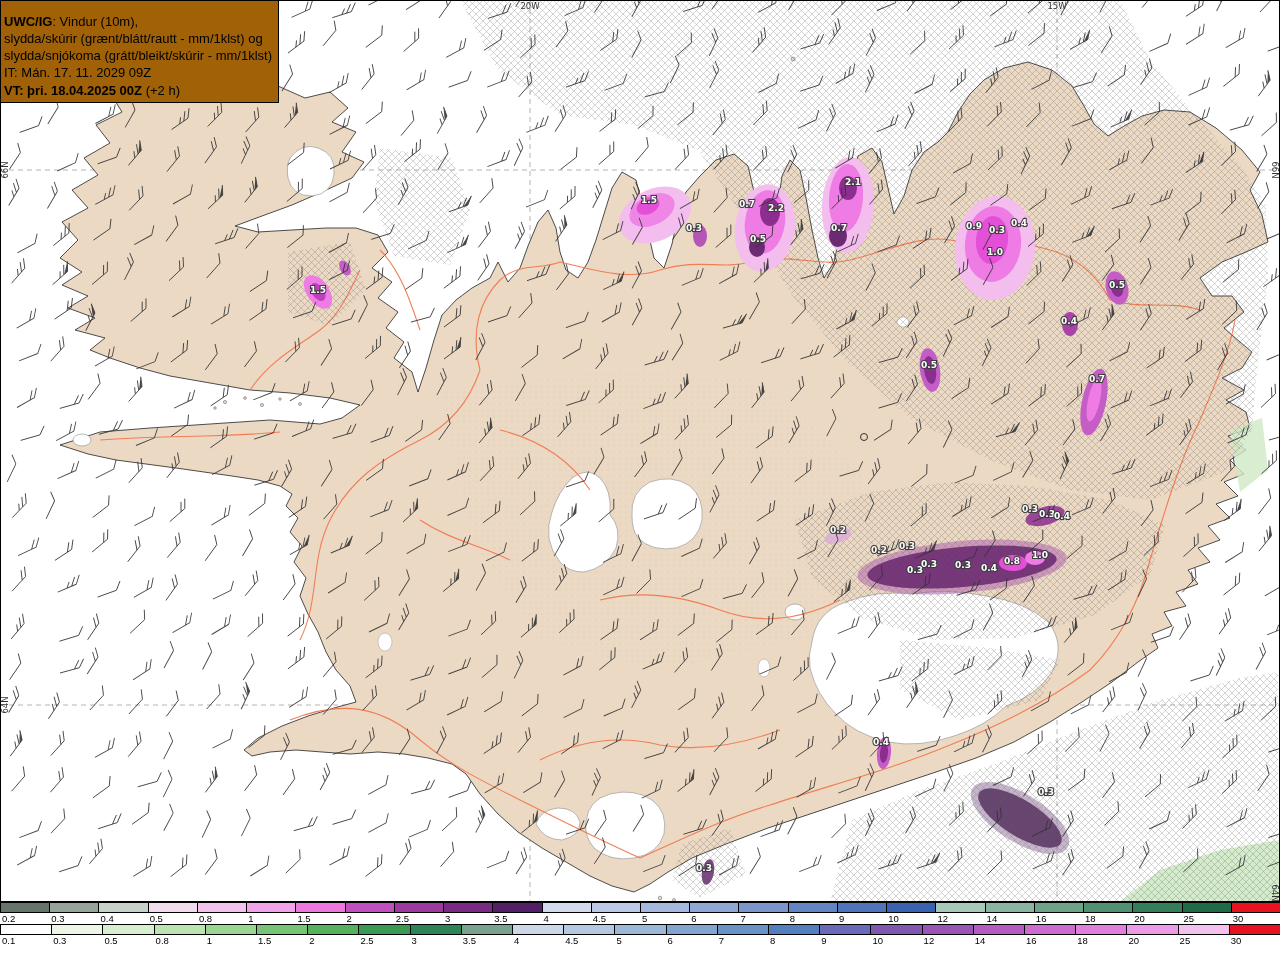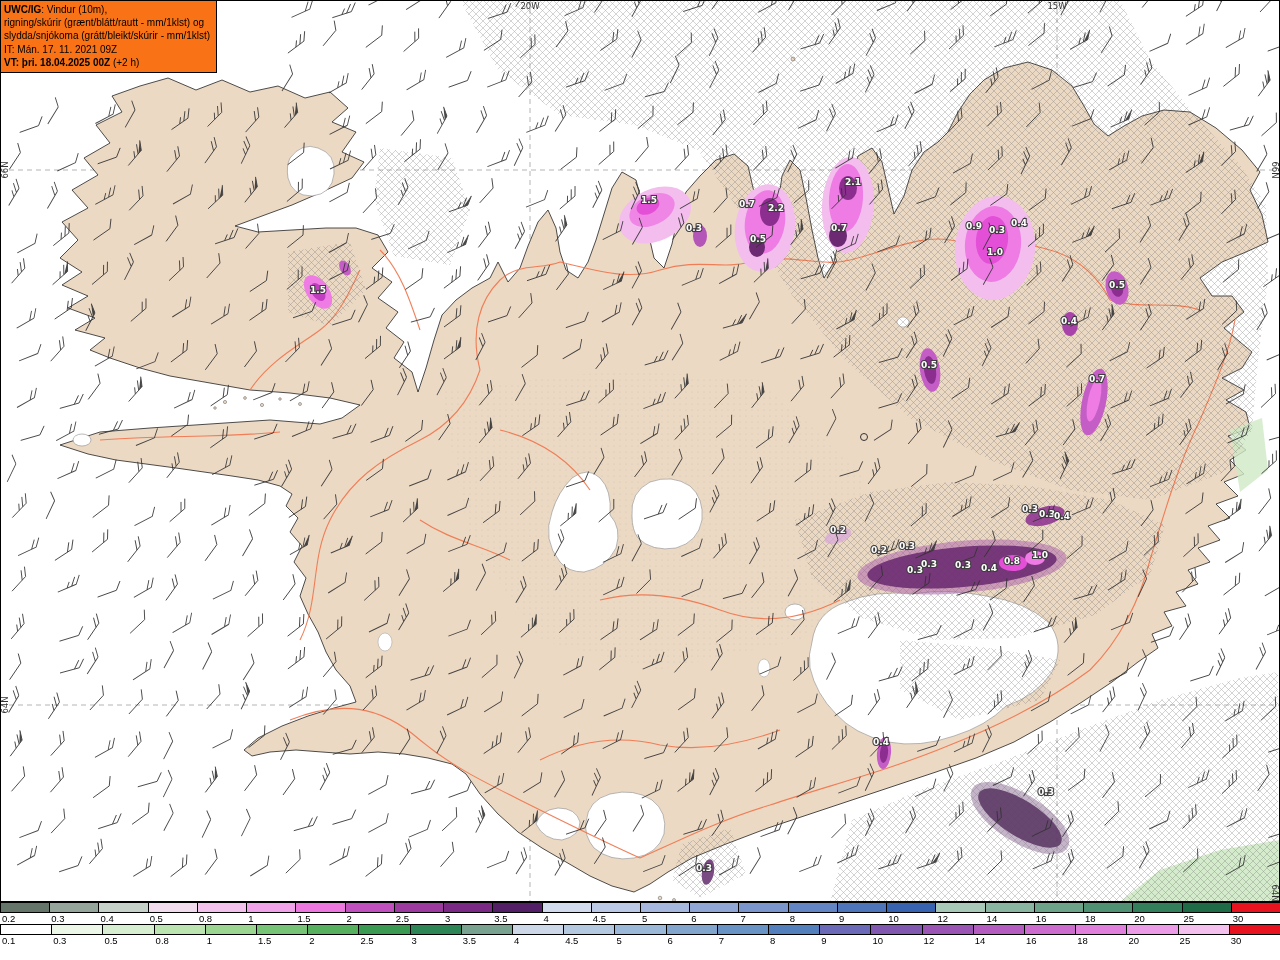--- a/index.html
+++ b/index.html
@@ -1,22 +1,22 @@
 <!DOCTYPE html>
 <html><head>
 <meta charset="utf-8">
 <style>
   html,body{margin:0;padding:0;background:#e0e0e0;}
   .screen{position:relative;width:1280px;height:960px;background:#ffffff;overflow:hidden;
           font-family:"Liberation Sans","DejaVu Sans",sans-serif;}
   #map{position:absolute;top:0;left:0;display:block;}
 
   
-  .titlebox{position:absolute;top:0;left:0;background:#f97316;border:1px solid #000;
-            padding:2px 6px 3px 3px;font-size:10px;line-height:1.32;color:#000;z-index:5;}
+  .titlebox{position:absolute;top:0;left:0;background:#a16207;border:1px solid #000;
+            padding:12px 6px 3px 3px;font-size:13px;line-height:1.32;color:#000;z-index:5;}
   .titlebox .b{font-weight:bold;}
 
   
   .colorbars{position:absolute;left:0;top:902px;width:1280px;z-index:4;background:#fff;}
   .cbar{position:relative;width:1280px;height:22px;}
   .cb-band{position:relative;width:1280px;height:11px;border-top:1px solid #000;border-bottom:1px solid #000;box-sizing:border-box;}
   .cb-seg{position:absolute;top:0;height:9px;border-left:1px solid #000;box-sizing:border-box;}
   .cb-labels{position:relative;width:1280px;height:11px;}
   .cb-label{position:absolute;top:0;font-size:9.5px;line-height:11px;color:#000;white-space:nowrap;}
 
@@ -1026,23 +1026,23 @@
         <text x="1272" y="893" class="glabel" transform="rotate(90 1272 893)">64N</text>
         <text x="8" y="170" class="glabel" transform="rotate(-90 8 170)">66N</text>
         <text x="8" y="705" class="glabel" transform="rotate(-90 8 705)">64N</text>
       </g>
 
     <rect x="0.5" y="0.5" width="1279" height="901" fill="none" stroke="#000" stroke-width="1"></rect>
   </svg>
 
   <div class="titlebox">
     <div><span class="b">UWC/IG</span><span>: Vindur (10m),</span></div>
-    <div>rigning/skúrir (grænt/blátt/rautt - mm/1klst) og</div>
+    <div>slydda/skúrir (grænt/blátt/rautt - mm/1klst) og</div>
     <div>slydda/snjókoma (grátt/bleikt/skúrir - mm/1klst)</div>
-    <div>IT: Mán. 17. 11. 2021 09Z</div>
+    <div>IT: Mán. 17. 11. 2029 09Z</div>
     <div><span class="b">VT: þri. 18.04.2025 00Z</span><span> (+2 h)</span></div>
   </div>
 
   <div class="colorbars">
     <div class="cbar" id="cbar-top">
       <div class="cb-band">
           <div class="cb-seg" style="left: 0px; width: 49.2308px; background: rgb(102, 117, 105);"></div>
           <div class="cb-seg" style="left: 49.2308px; width: 49.2308px; background: rgb(150, 165, 155);"></div>
           <div class="cb-seg" style="left: 98.4615px; width: 49.2308px; background: rgb(198, 209, 202);"></div>
           <div class="cb-seg" style="left: 147.692px; width: 49.2308px; background: rgb(240, 220, 236);"></div>

